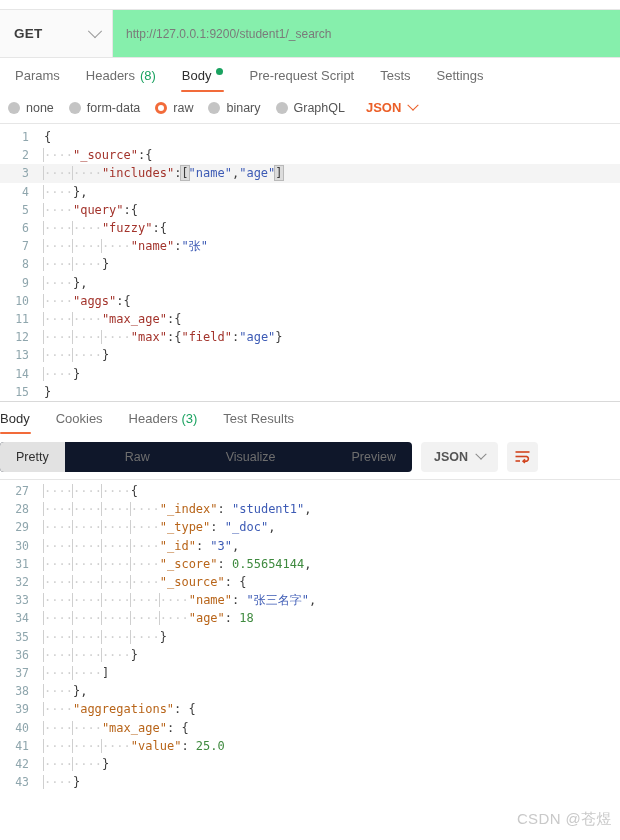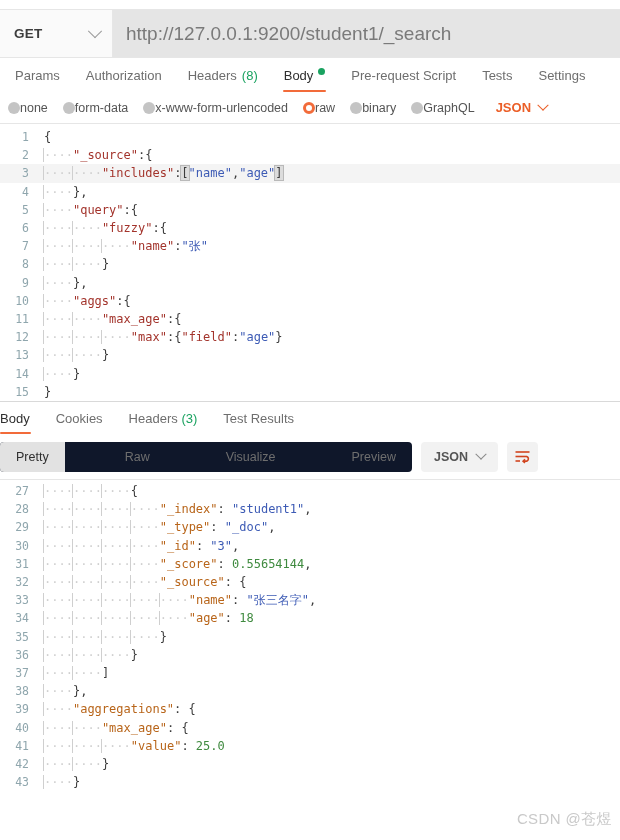--- a/index.html
+++ b/index.html
@@ -54,23 +54,23 @@
     height: 9px;
     border-right: 1.3px solid #9b9b9b;
     border-bottom: 1.3px solid #9b9b9b;
     transform: rotate(45deg) translate(-2px, -2px);
   }
   .url-box {
     flex: 1;
     display: flex;
     align-items: center;
     padding-left: 13px;
-    background: #e5e5e5;
+    background: #86efac;
     color: #7a7a7a;
-    font-size: 19px;
+    font-size: 12px;
   }
 
   
   .req-tabs {
     display: flex;
     align-items: flex-end;
     height: 34px;
     padding-left: 2px;
     background: #ffffff;
   }
@@ -105,21 +105,21 @@
     display: flex;
     align-items: center;
     height: 31px;
     padding-left: 8px;
     border-bottom: 1px solid #e6e6e6;
     background: #ffffff;
   }
   .radio-item {
     display: flex;
     align-items: center;
-    gap: 0;
+    gap: 6px;
     margin-right: 15px;
     font-size: 12.5px;
     color: #555555;
   }
   .radio-dot {
     width: 12px; height: 12px;
     border-radius: 50%;
     background: #c4c4c4;
     flex: 0 0 auto;
   }
@@ -319,23 +319,20 @@
   <div class="url-box">
     <span>http://127.0.0.1:9200/student1/_search</span>
   </div>
 </div>
 
 <div class="req-tabs">
   <div class="req-tab">
     <span>Params</span>
   </div>
   <div class="req-tab">
-    <span>Authorization</span>
-  </div>
-  <div class="req-tab">
     <span>Headers</span>
     <span class="count-badge">(8)</span>
   </div>
   <div class="req-tab active">
     <span>Body</span>
     <span class="green-dot"></span>
     <span class="tab-underline"></span>
   </div>
   <div class="req-tab">
     <span>Pre-request Script</span>
@@ -349,24 +346,20 @@
 </div>
 
 <div class="bodytype-row">
   <div class="radio-item">
     <span class="radio-dot"></span>
     <span>none</span>
   </div>
   <div class="radio-item">
     <span class="radio-dot"></span>
     <span>form-data</span>
-  </div>
-  <div class="radio-item">
-    <span class="radio-dot"></span>
-    <span>x-www-form-urlencoded</span>
   </div>
   <div class="radio-item selected">
     <span class="radio-dot"></span>
     <span>raw</span>
   </div>
   <div class="radio-item">
     <span class="radio-dot"></span>
     <span>binary</span>
   </div>
   <div class="radio-item">

